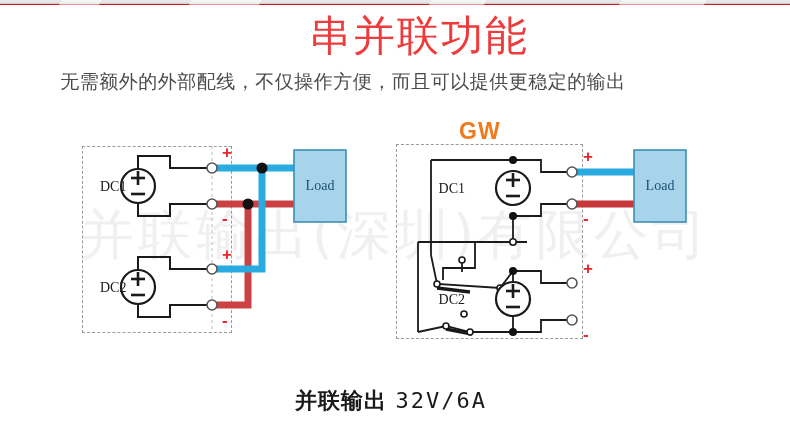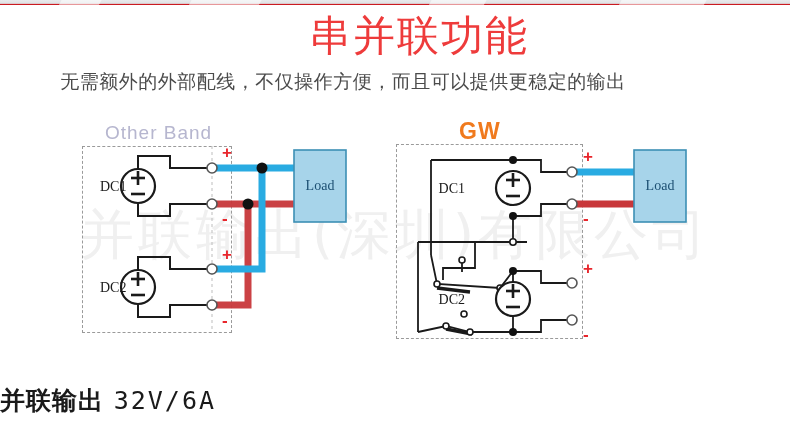--- a/index.html
+++ b/index.html
@@ -106,22 +106,23 @@
     background: transparent;
   }
   .box-left  { left: 82px;  top: 36px; width: 148px; height: 185px; }
   .box-right { left: 396px; top: 34px; width: 185px; height: 193px; }
 
   
   .caption {
     position: absolute;
     left: 0; top: 385px;
     width: 782px;
+    text-align: center;
     color: #1a1a1a;
-    font-size: 25px;
+    font-size: 22px;
     line-height: 32px;
     font-weight: bold;
     letter-spacing: 1px;
     white-space: nowrap;
     font-family: "DejaVu Sans", "Liberation Sans", sans-serif;
     z-index: 9;
   }
   .caption .volts {
     font-family: "DejaVu Sans Mono", "Liberation Mono", monospace;
     font-weight: normal;
@@ -141,21 +142,20 @@
   <div class="shard" style="left:620px; top:-4px; width:85px;  height:14px;"></div>
 </div>
 
 <div class="title">串并联功能</div>
 <div class="subtitle">无需额外的外部配线，不仅操作方便，而且可以提供更稳定的输出</div>
 
 <div class="watermark">并联输出(深圳)有限公司</div>
 
 <div class="diagram-area">
 
-  <div class="panel-label label-other">Other Band</div>
   <div class="panel-label label-gw">GW</div>
 
   <div class="dash-box box-left"></div>
   <div class="dash-box box-right"></div>
 
   <svg class="svg-layer" width="790" height="245">
     <defs>
       <g id="dcsym">
         <circle cx="0" cy="0" r="17" fill="#ffffff" stroke="#1a1a1a" stroke-width="2.2"></circle>
         <line x1="-7" y1="-8" x2="7" y2="-8" stroke="#1a1a1a" stroke-width="2.6"></line>

